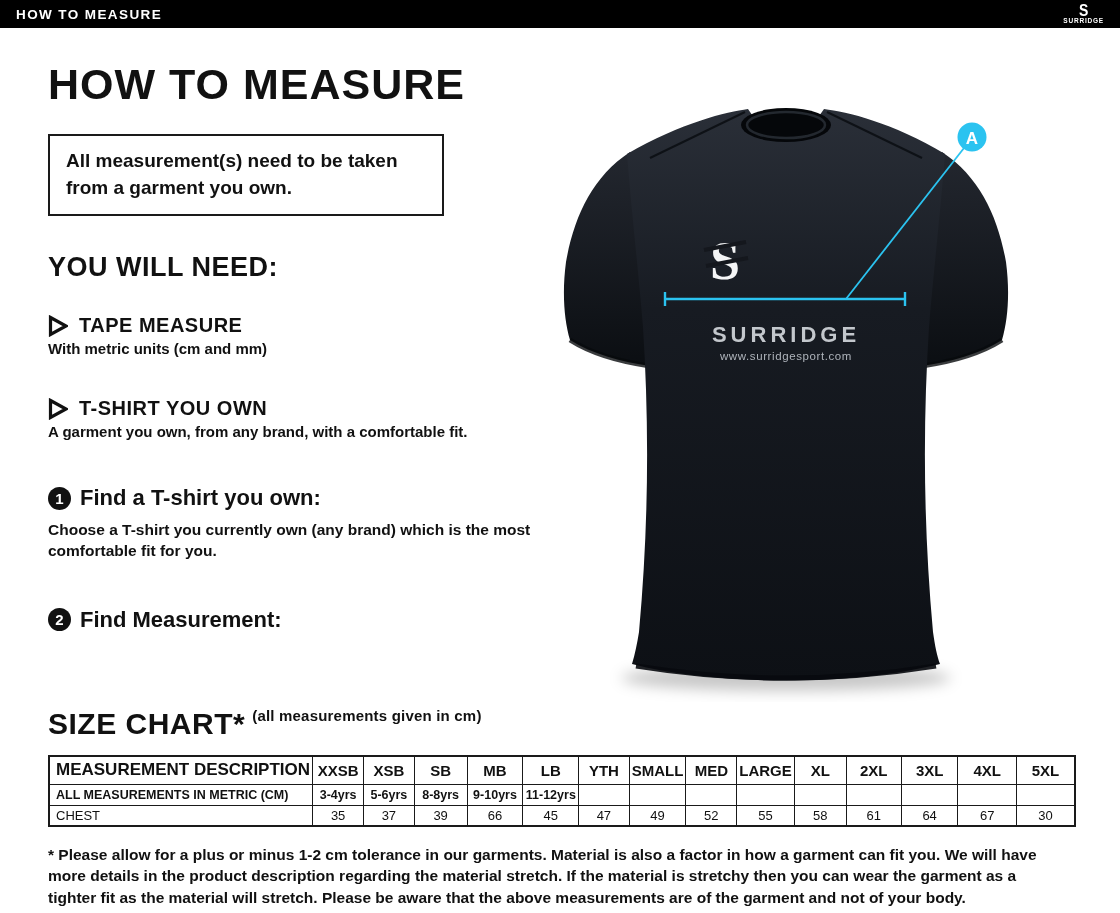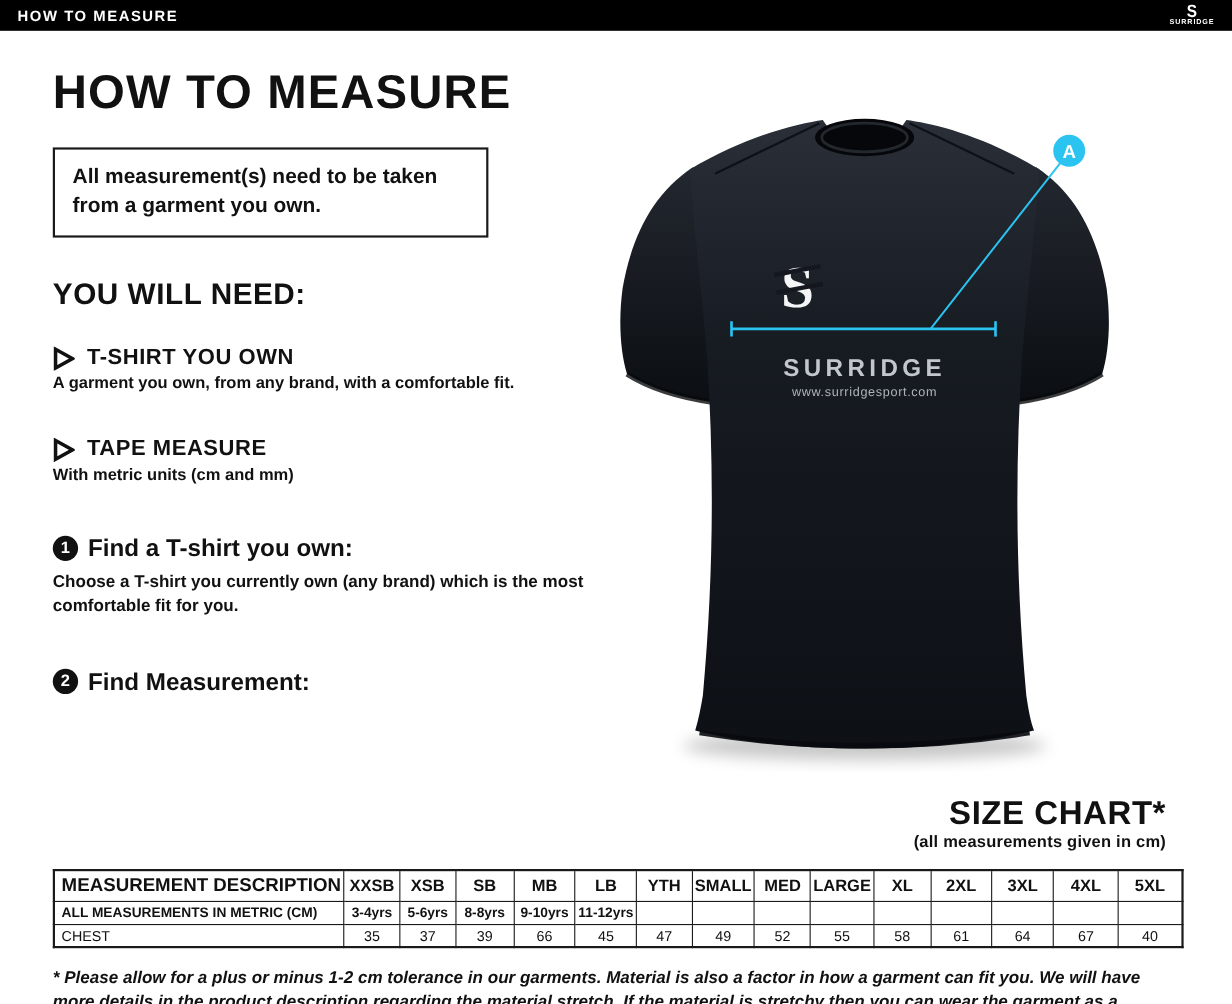--- a/index.html
+++ b/index.html
@@ -47,35 +47,35 @@
     font-size:15px; font-weight:bold; display:inline-flex; align-items:center; justify-content:center;
   }
   .step-title { font-size:22px; font-weight:bold; margin-left:9px; }
   .step-body { margin:8px 0 0 0; max-width:530px; font-size:15.5px; font-weight:bold; line-height:1.38; }
 
   .shirt-area { position:absolute; top:30px; left:552px; width:568px; height:610px; }
   .shirt-area svg { display:block; }
 
   
   .size-section { padding:8px 44px 0 48px; }
-  .size-heading { margin:16px; font-size:30px; font-weight:bold; letter-spacing:0.5px; display:flex; align-items:flex-end;flex-direction:column; }
+  .size-heading { margin:0; font-size:30px; font-weight:bold; letter-spacing:0.5px; display:flex; align-items:flex-start; }
   .size-subheading { font-size:15px; font-weight:bold; letter-spacing:0.2px; margin-left:7px; }
 
   table.size-table { border-collapse:collapse; margin-top:14px; table-layout:fixed; border:2.5px solid #1a1a1a; }
   .size-table th, .size-table td { border:1.8px solid #1a1a1a; text-align:center; padding:0 2px; overflow:hidden; white-space:nowrap; }
   .size-table thead th { font-size:15px; font-weight:bold; height:28px; }
   .size-table thead th.desc { font-size:17px; text-align:left; padding-left:6px; }
   .size-table tbody tr { height:21px; }
   .size-table tbody tr.metric-row td { font-size:12.5px; font-weight:bold; }
   .size-table tbody tr.chest-row td { font-size:13px; font-weight:normal; }
   .size-table tbody td.desc { text-align:left; padding-left:6px; }
   .size-table tbody tr.chest-row td.desc { font-size:13px; }
 
   .footnote {
-    margin:17px 16px 0 0; max-width:1040px; font-size:15.5px; font-weight:bold; font-style:italic;
+    margin:17px 16px 0 0; max-width:1040px; font-size:15.5px; font-weight:bold; 
     line-height:1.38;
   }
 </style>
 </head>
 <body>
 
 <div class="topbar">
   <span class="topbar-title">HOW TO MEASURE</span>
   <div class="topbar-logo">
     <span class="logo-s">S</span>
@@ -85,43 +85,43 @@
 
 <div class="content">
   <div class="left-col">
     <h1 class="page-title">HOW TO MEASURE</h1>
 
     <div class="notice-box">
       <p>All measurement(s) need to be taken from a garment you own.</p>
     </div>
 
     <h2 class="need-heading">YOU WILL NEED:</h2>
+
+    <div class="need-item">
+      <div class="need-title-row">
+        <span class="tri-icon">
+          <svg width="20" height="22" viewBox="0 0 20 22">
+              <polygon points="2.5,2.5 18,11 2.5,19.5" fill="#fff" stroke="#111" stroke-width="3.2" stroke-linejoin="miter"></polygon>
+            </svg>
+        </span>
+        <span class="need-title">TAPE MEASURE</span>
+      </div>
+      <p class="need-caption">With metric units (cm and mm)</p>
+    </div>
 
     <div class="need-item">
       <div class="need-title-row">
         <span class="tri-icon">
           <svg width="20" height="22" viewBox="0 0 20 22">
               <polygon points="2.5,2.5 18,11 2.5,19.5" fill="#fff" stroke="#111" stroke-width="3.2" stroke-linejoin="miter"></polygon>
             </svg>
         </span>
         <span class="need-title">T-SHIRT YOU OWN</span>
       </div>
       <p class="need-caption">A garment you own, from any brand, with a comfortable fit.</p>
-    </div>
-
-    <div class="need-item">
-      <div class="need-title-row">
-        <span class="tri-icon">
-          <svg width="20" height="22" viewBox="0 0 20 22">
-              <polygon points="2.5,2.5 18,11 2.5,19.5" fill="#fff" stroke="#111" stroke-width="3.2" stroke-linejoin="miter"></polygon>
-            </svg>
-        </span>
-        <span class="need-title">TAPE MEASURE</span>
-      </div>
-      <p class="need-caption">With metric units (cm and mm)</p>
     </div>
 
     <div class="step">
       <div class="step-title-row">
         <span class="step-num">1</span>
         <span class="step-title">Find a T-shirt you own:</span>
       </div>
       <p class="step-body">Choose a T-shirt you currently own (any brand) which is the most comfortable fit for you.</p>
     </div>
 
@@ -259,19 +259,19 @@
           <td>66</td>
           <td>45</td>
           <td>47</td>
           <td>49</td>
           <td>52</td>
           <td>55</td>
           <td>58</td>
           <td>61</td>
           <td>64</td>
           <td>67</td>
-          <td>40</td>
+          <td>30</td>
         </tr>
       </tbody>
     </table>
 
   <p class="footnote">* Please allow for a plus or minus 1-2 cm tolerance in our garments. Material is also a factor in how a garment can fit you. We will have more details in the product description regarding the material stretch.  If the material is stretchy then you can wear the garment as a tighter fit as the material will stretch.  Please be aware that the above measurements are of the garment and not of your body.</p>
 </div>
 
 </body></html>

